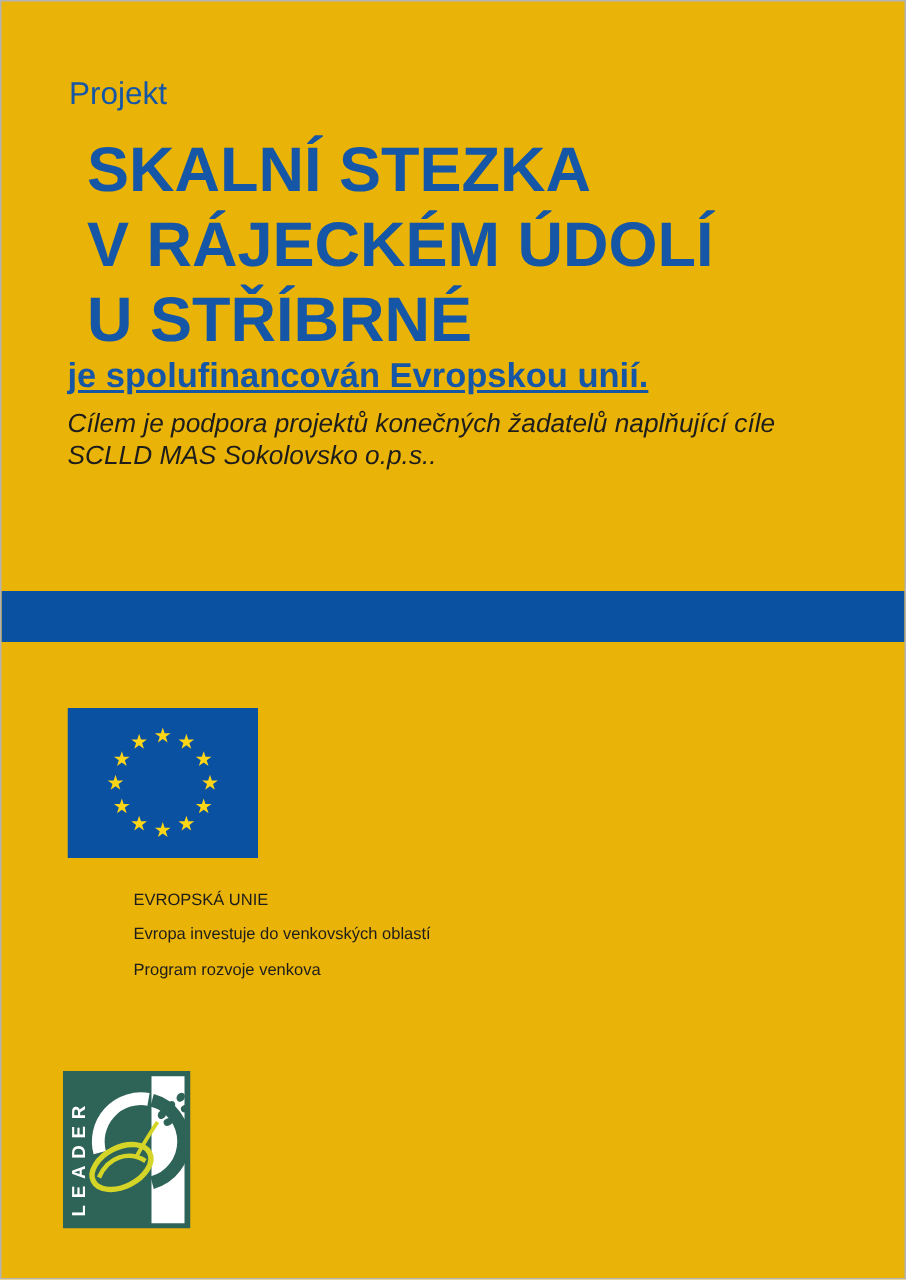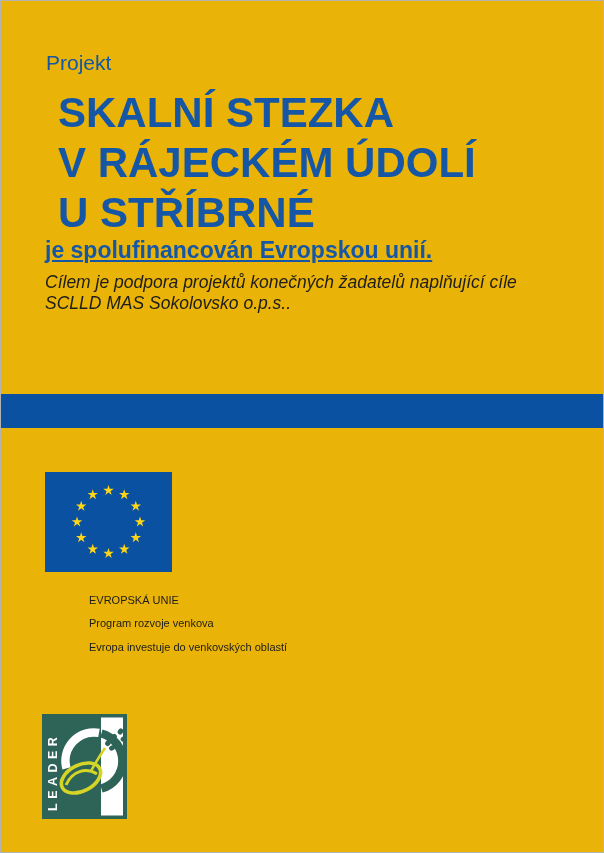--- a/index.html
+++ b/index.html
@@ -104,22 +104,22 @@
       <use href="#star" x="47.75" y="77.28"></use>
       <use href="#star" x="36.22" y="65.75"></use>
       <use href="#star" x="32" y="50"></use>
       <use href="#star" x="36.22" y="34.25"></use>
       <use href="#star" x="47.75" y="22.72"></use>
     </g>
   </svg>
 
   <div class="eu-attribution">
     <div>EVROPSKÁ UNIE</div>
+    <div>Evropa investuje do venkovských oblastí</div>
     <div>Program rozvoje venkova</div>
-    <div>Evropa investuje do venkovských oblastí</div>
   </div>
 
   <svg class="leader-logo" viewBox="0 0 85 105" xmlns="http://www.w3.org/2000/svg" aria-hidden="true">
     <rect width="85" height="105" fill="var(--leader-green,#2e6358)"></rect>
     <rect x="59" y="3.5" width="22" height="98" fill="#ffffff"></rect>
 
     <path d="M24.5,54.4 A28.5,28.5 0 0 1 57,18.9" fill="none" stroke="#ffffff" stroke-width="8.5"></path>
     <path d="M59.4,19.5 A28.5,28.5 0 0 1 59.4,74.5" fill="none" stroke="var(--leader-green,#2e6358)" stroke-width="8.5"></path>
 
     <g fill="none" stroke="var(--leader-yellow,#d4d527)">

